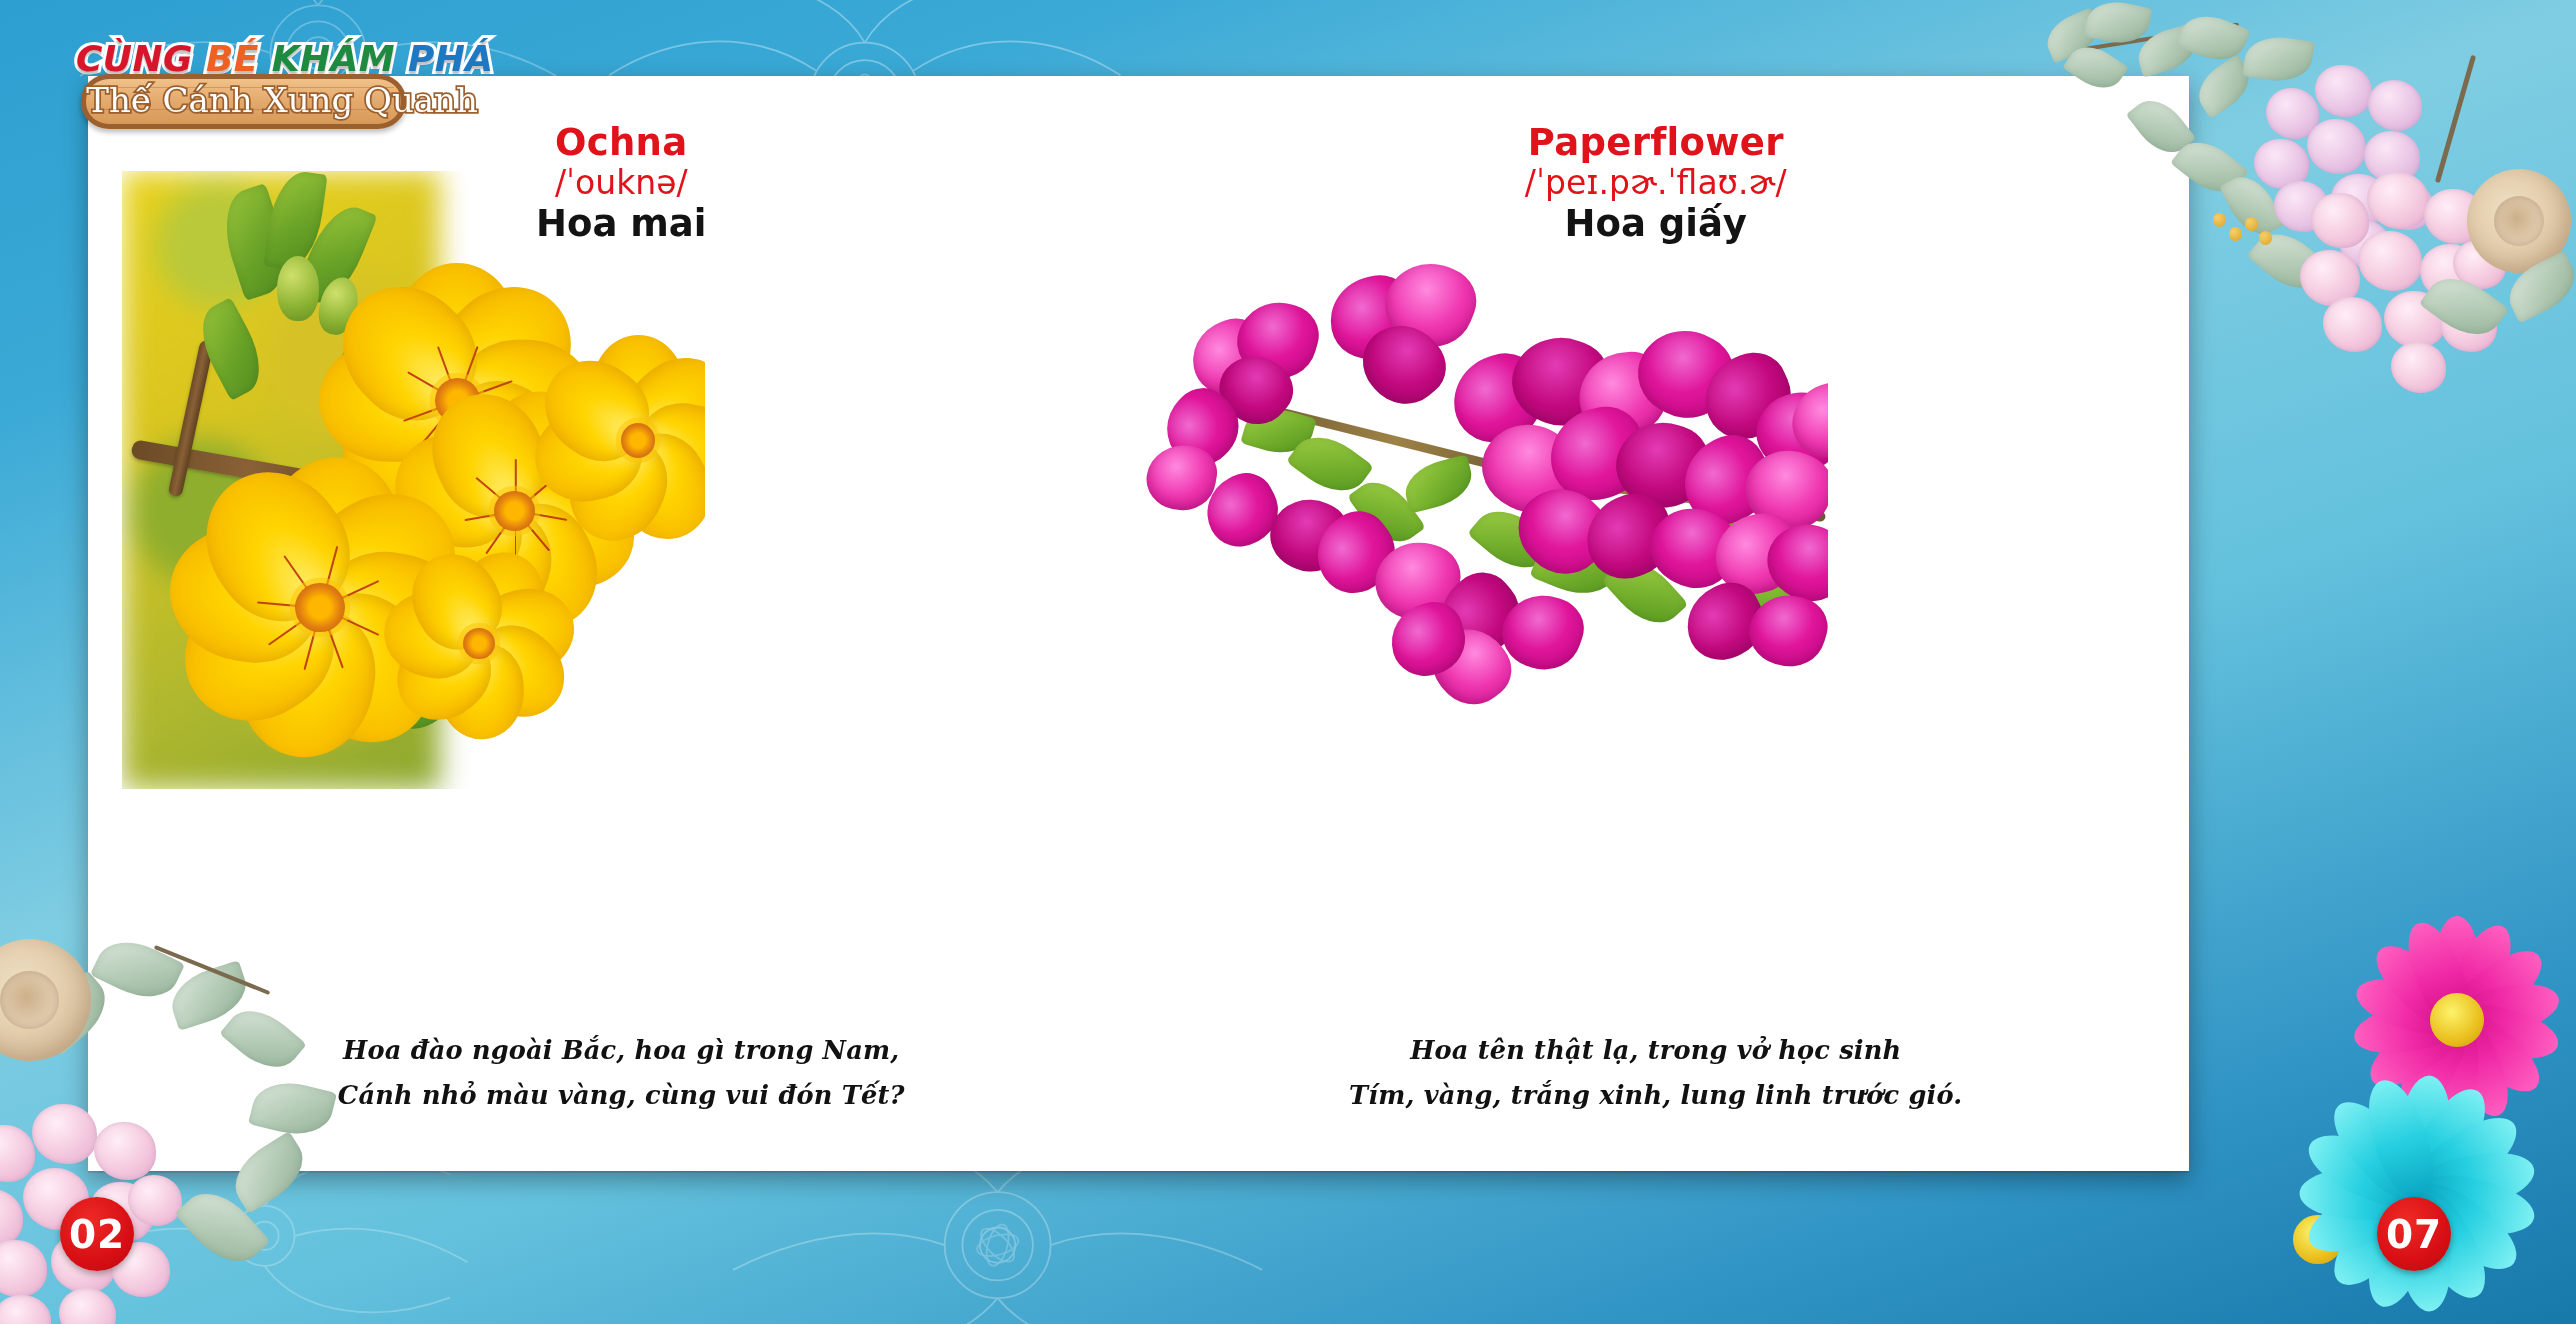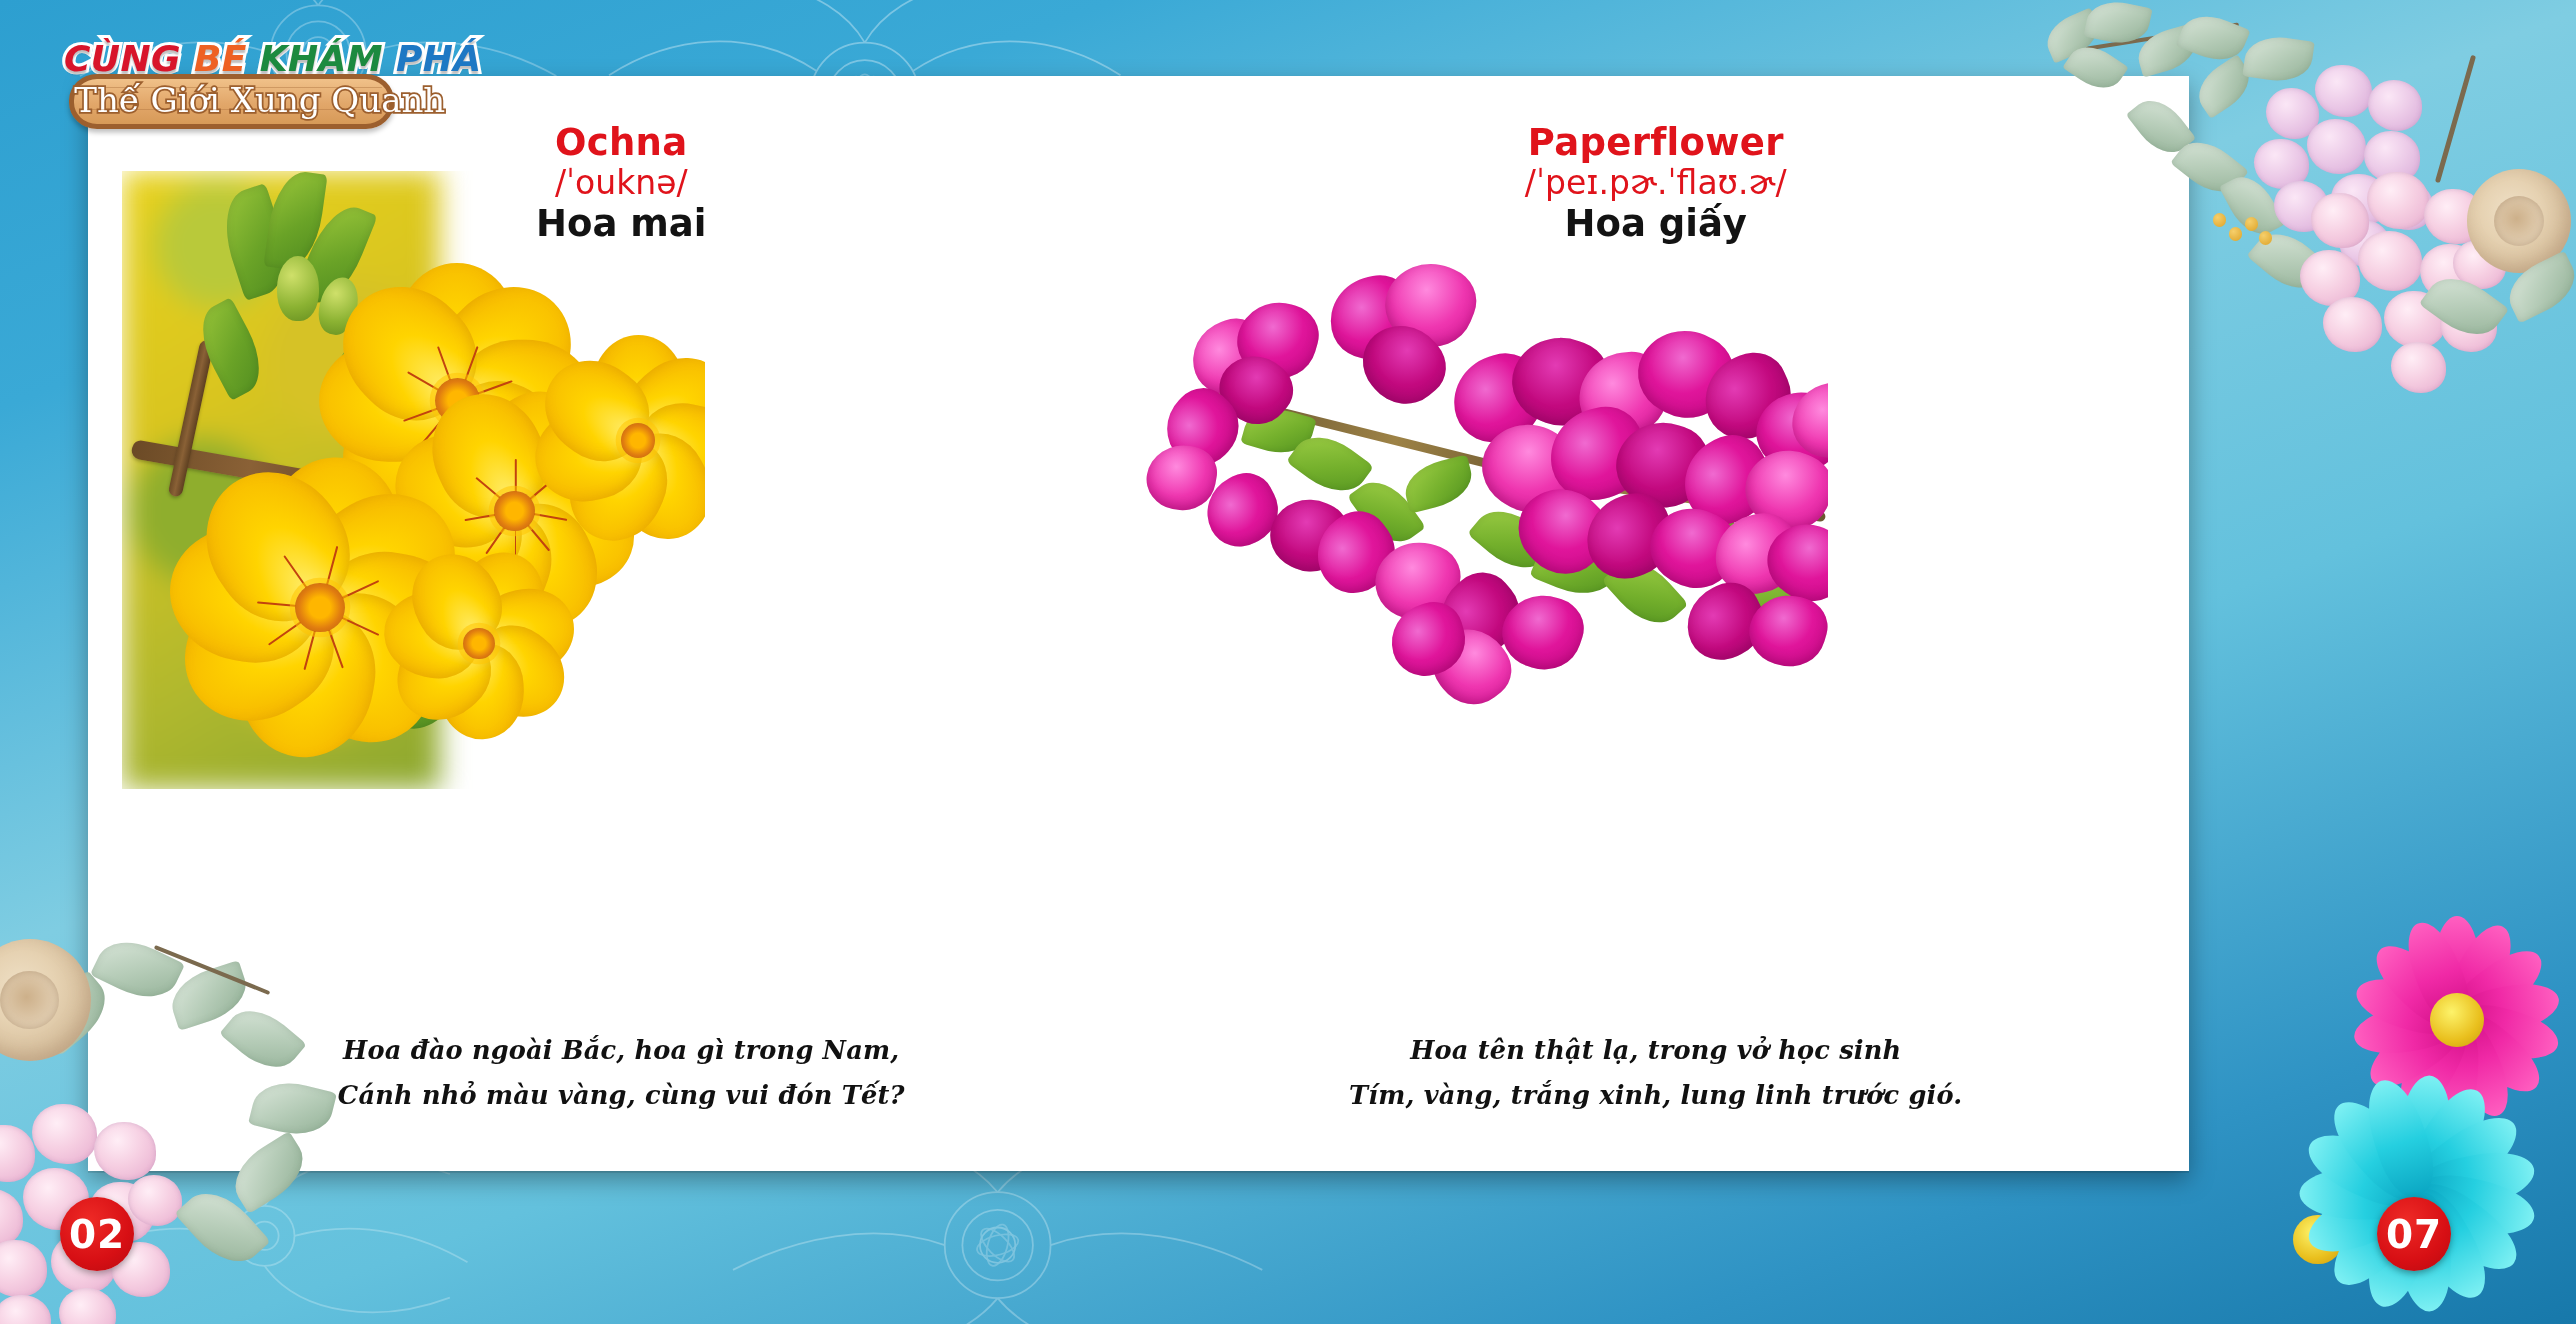--- a/index.html
+++ b/index.html
@@ -14,21 +14,21 @@
   
   .bg-art{position:absolute;inset:0;pointer-events:none;opacity:.55;}
   .bg-art svg{position:absolute;}
 
   
   .card{position:absolute;left:88px;top:76px;width:2101px;height:1095px;background:#ffffff;
         box-shadow:0 8.8px 23px rgba(0,0,0,.35), 0 1.8px 0 rgba(0,0,0,.12);}
   .card-inner{position:absolute;left:16px;top:16px;right:16px;bottom:16px;background:#fff;}
 
   
-  .logo{position:absolute;left:64px;top:41px;width:371px;z-index:40;}
+  .logo{position:absolute;left:76px;top:41px;width:371px;z-index:40;}
   .logo-line1{font-family:"DejaVu Sans",sans-serif;font-weight:bold;font-style:italic;
               font-size:36px;letter-spacing:0.4px;white-space:nowrap;line-height:1;}
   .logo-line1 span{display:inline-block;
        -webkit-text-stroke:6.2px #ffffff;paint-order:stroke fill;
        text-shadow:0 2.6px 1.8px rgba(0,0,0,.25);}
   .w-cung{color:#d8152b;}
   .w-be{color:#ee6123;}
   .w-kham{color:#1c8a3f;}
   .w-pha{color:#1d78c4;}
 
@@ -431,21 +431,21 @@
   </div>
 
   <div class="logo">
     <div class="logo-line1">
       <span class="w-cung">CÙNG</span>
       <span class="w-be">BÉ</span>
       <span class="w-kham">KHÁM</span>
       <span class="w-pha">PHÁ</span>
     </div>
     <div class="logo-banner">
-      <div class="logo-line2">Thế Giới Xung Quanh</div>
+      <div class="logo-line2">Thế Cánh Xung Quanh</div>
     </div>
   </div>
 
   <div class="corner c-tr">
     <div class="twig" style="left:17.7px;top:55px;width:185px;height:4.4px;transform:rotate(-9deg);"></div>
     <div class="sleaf" style="left:7px;top:35px;width:55px;height:37px;transform:rotate(-24deg);"></div>
     <div class="sleaf" style="left:49px;top:19.4px;width:62px;height:41px;transform:rotate(12deg);"></div>
     <div class="sleaf" style="left:30px;top:67px;width:55px;height:37px;transform:rotate(34deg);"></div>
     <div class="sleaf" style="left:99px;top:49px;width:60px;height:39px;transform:rotate(-16deg);"></div>
     <div class="sleaf" style="left:143px;top:35px;width:64px;height:42px;transform:rotate(22deg);"></div>

